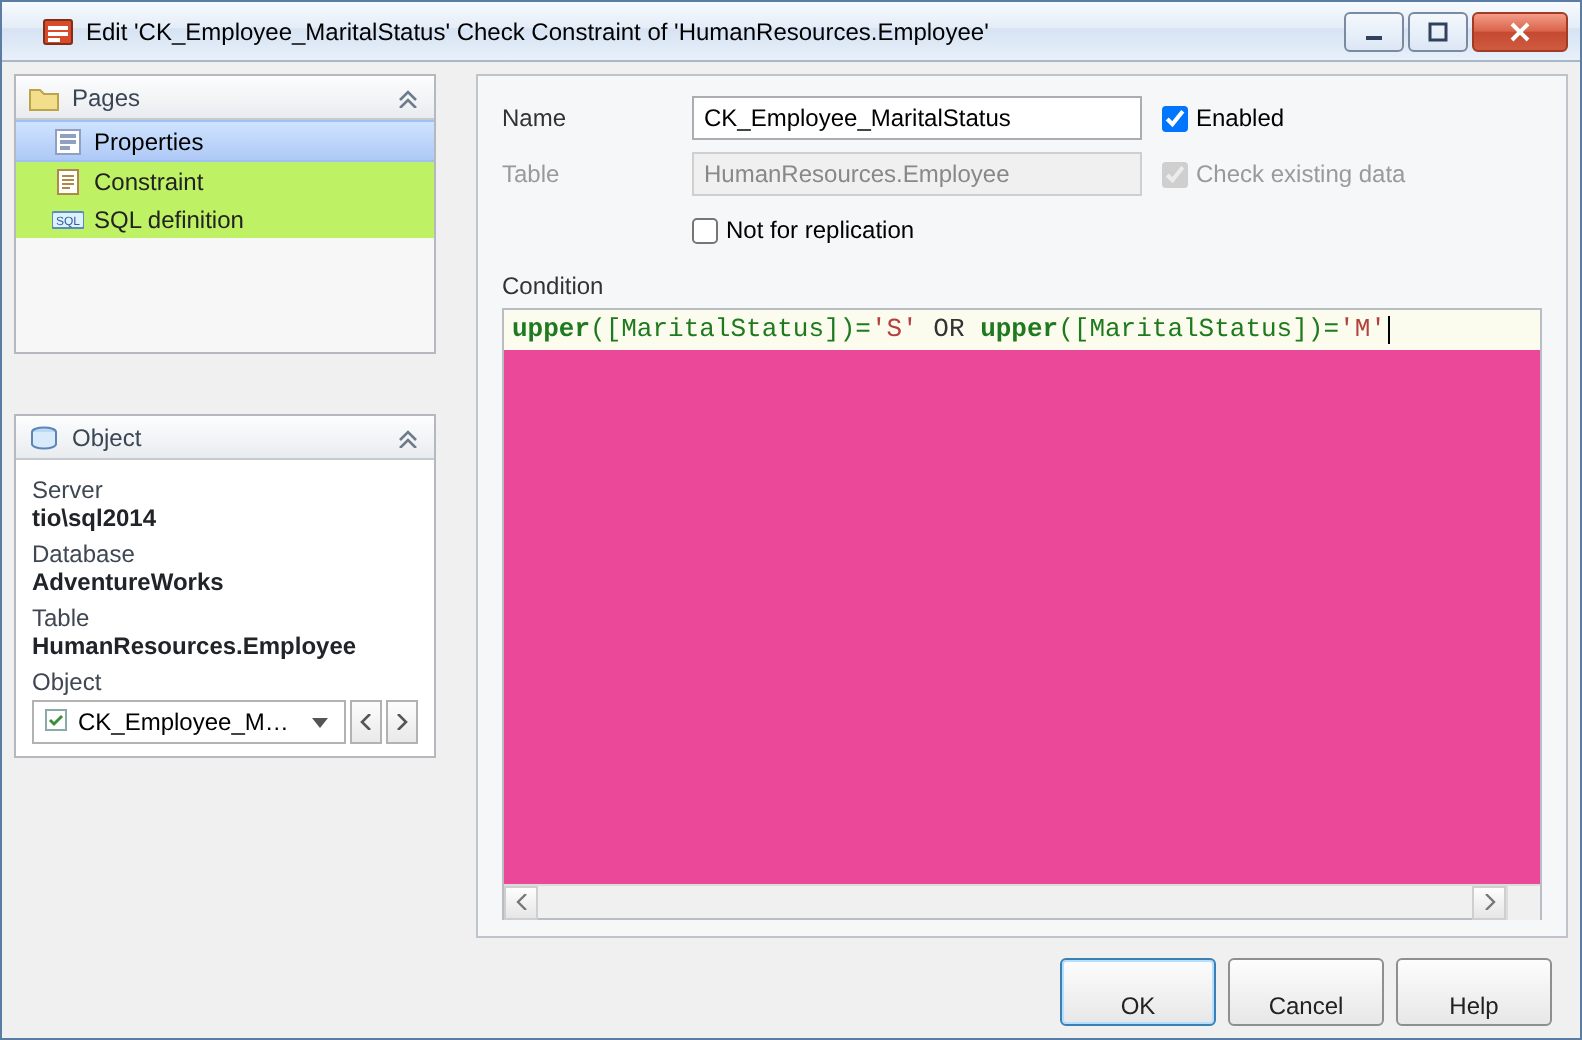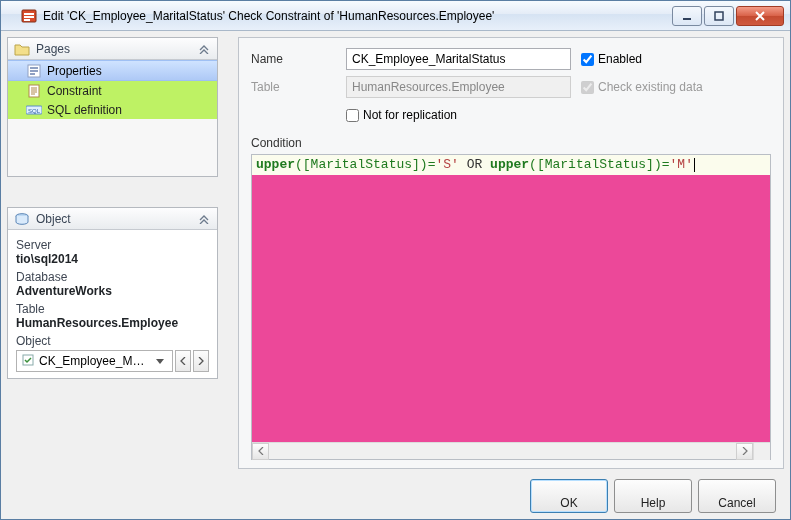--- a/index.html
+++ b/index.html
@@ -407,17 +407,17 @@
               </div>
             <div class="corner"></div>
           </div>
         </div>
 
       </div>
     </div>
 
     <div class="bottom-bar">
       <button class="btn default">OK</button>
+      <button class="btn">Cancel</button>
       <button class="btn">Help</button>
-      <button class="btn">Cancel</button>
     </div>
   </div>
 </div>
 
 </body></html>

